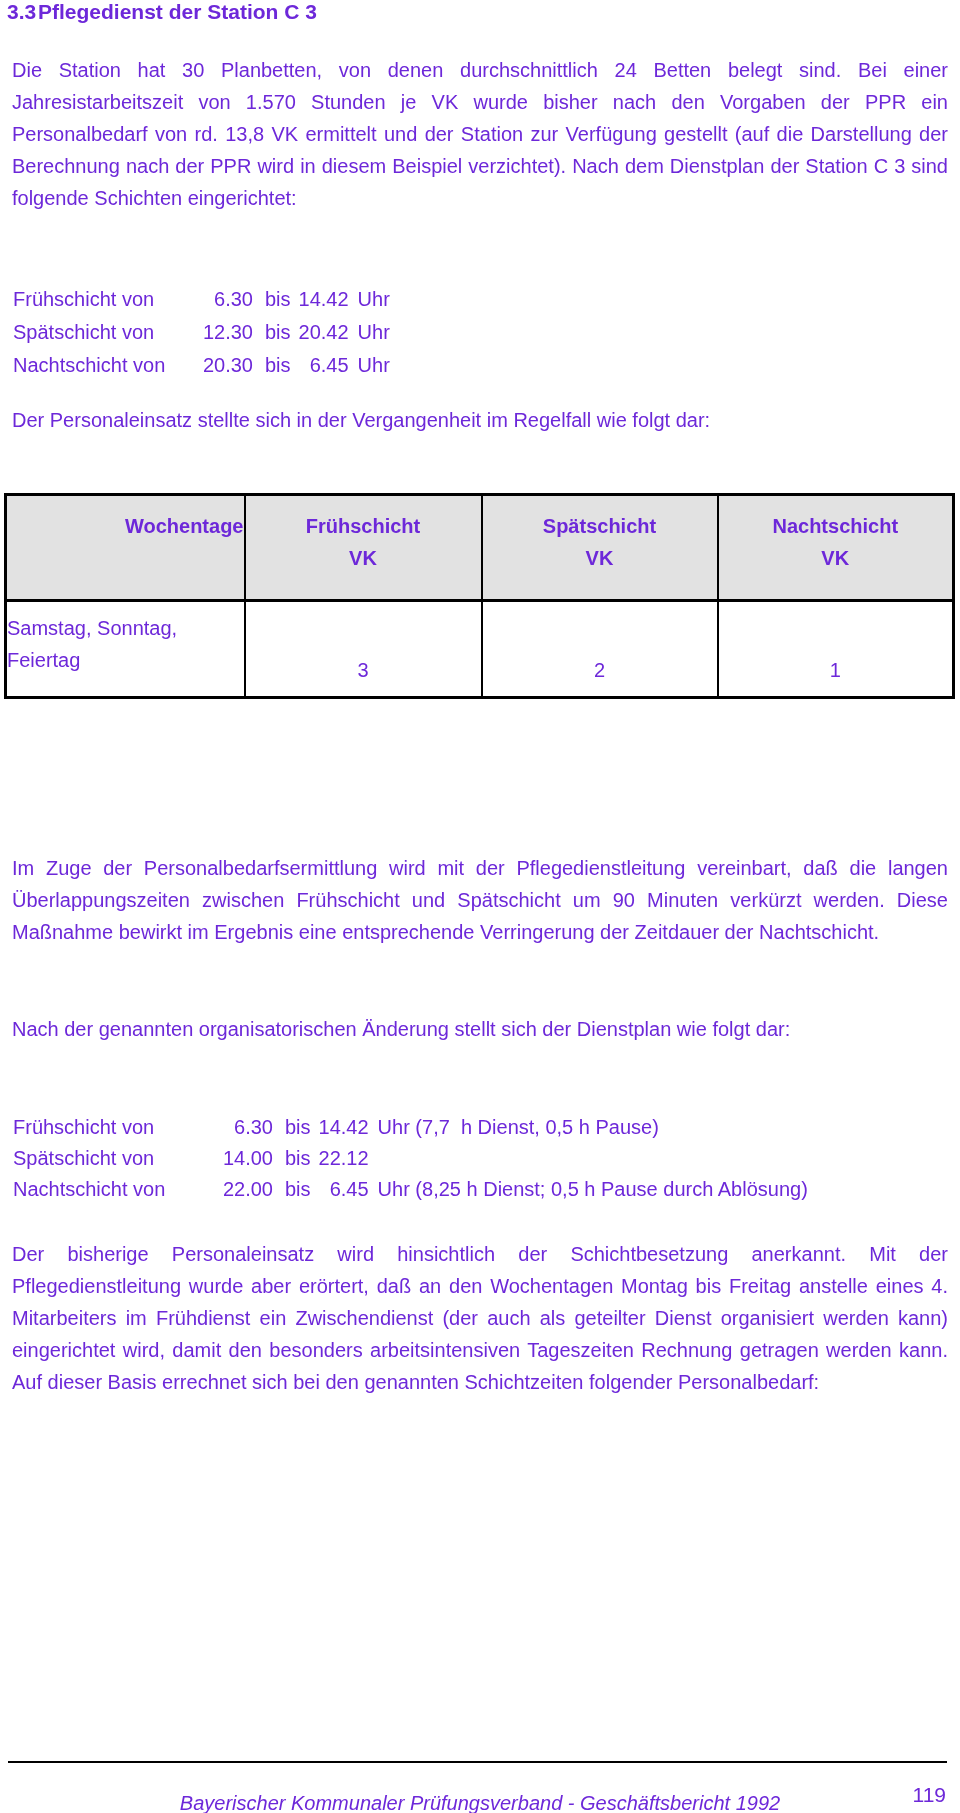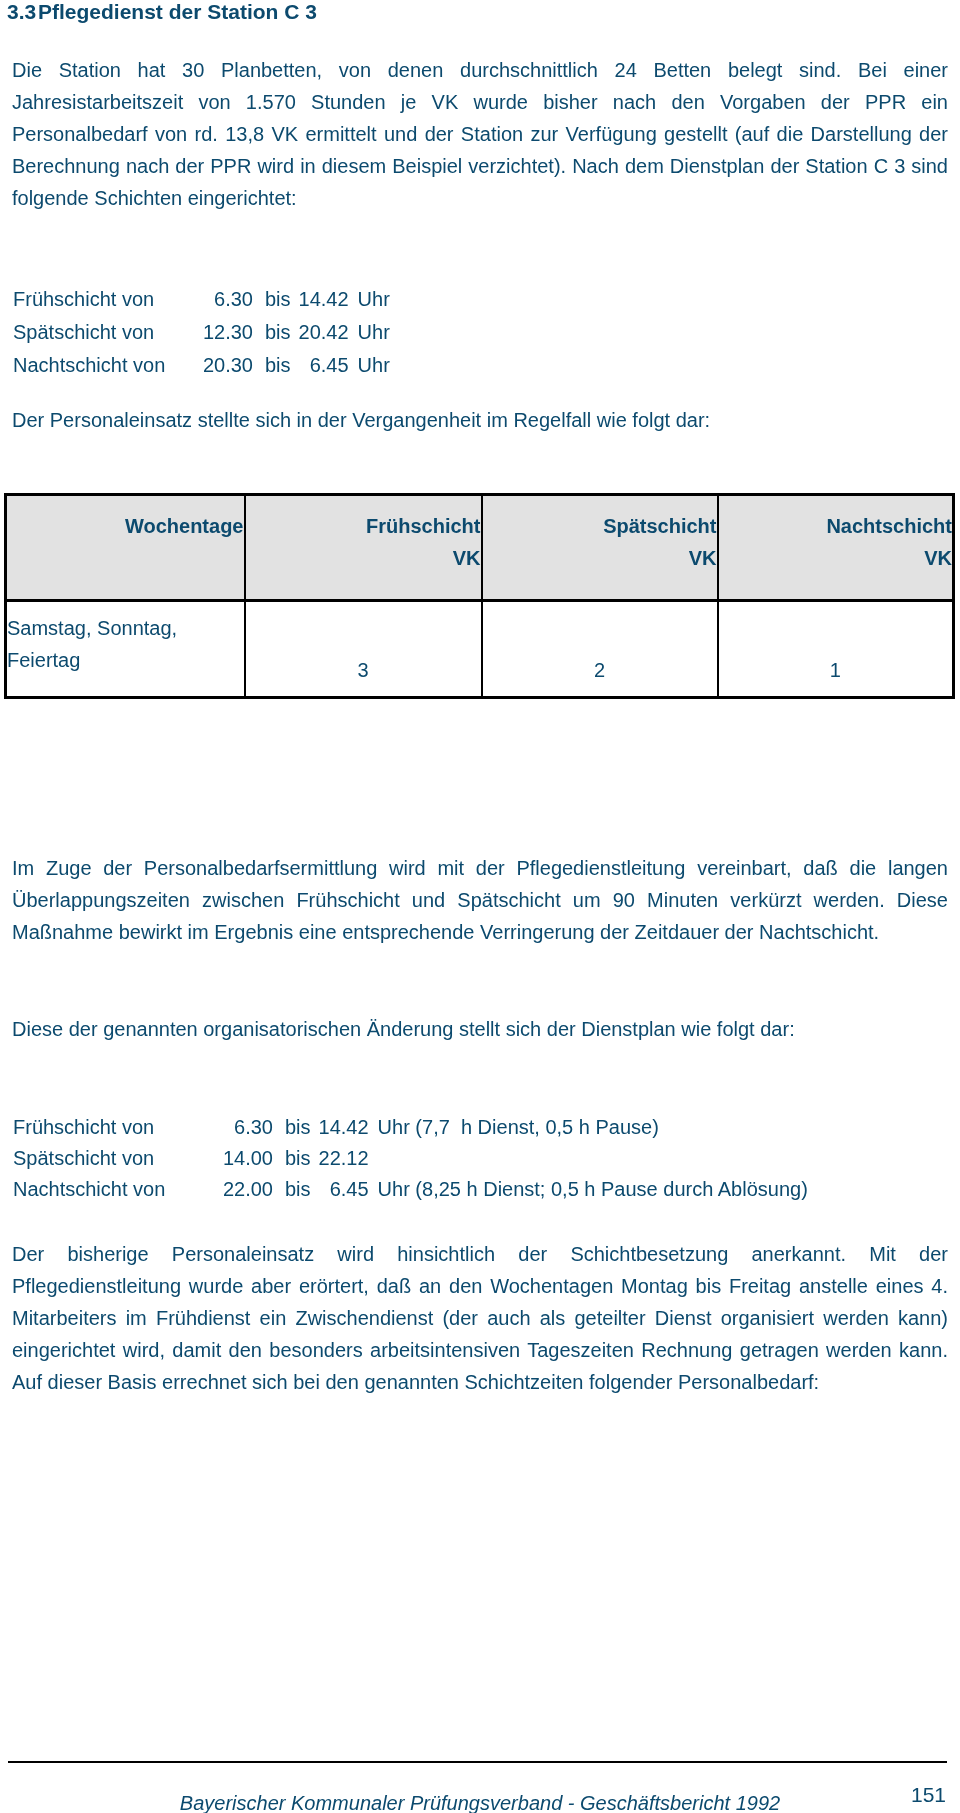--- a/index.html
+++ b/index.html
@@ -1,20 +1,20 @@
 <!DOCTYPE html>
 <html lang="de"><head>
 <meta charset="utf-8">
 <style>
   html,body{margin:0;padding:0;background:#ffffff;}
   .page{
     position:relative;
     width:960px;height:1813px;
     background:#ffffff;
-    color:#0c4a6e;
+    color:#6d28d9;
     font-family:"Liberation Sans","DejaVu Sans",sans-serif;
     overflow:hidden;
   }
 
   
   .heading{position:absolute;top:0px;left:7px;margin:0;font-size:21px;font-weight:bold;display:flex;line-height:24px;}
   .heading-number{display:inline-block;width:31px;}
 
   
   .para{position:absolute;left:12px;width:936px;margin:0;font-size:20px;line-height:32px;text-align:justify;}
@@ -49,21 +49,21 @@
   .staffing-table th{
     background:#e2e2e2;
     border-bottom:3px solid #000;
     font-weight:bold;
     vertical-align:top;
     height:89px;
     padding-top:14px;
   }
   .staffing-table th,.staffing-table td{line-height:32px;}
   .th-left{text-align:right;padding-left:16px;}
-  .th-center{text-align:right;margin-left:8px;}
+  .th-center{text-align:center;margin-left:8px;}
   .row-weekdays td{height:53px;}
   .cell-label{text-align:left;padding-left:16px;}
   .cell-value{text-align:center;}
   .row-weekend td{height:84px;}
   .row-weekend .cell-label{vertical-align:top;padding-top:10px;}
   .row-weekend .cell-value{vertical-align:bottom;padding-bottom:10px;}
 
   
   .footer-rule{position:absolute;top:1761px;left:8px;width:939px;height:2px;background:#000;}
   .footer-text{position:absolute;top:1792px;left:12px;width:936px;text-align:center;font-style:italic;font-size:20px;line-height:22px;}
@@ -138,21 +138,21 @@
       <td class="cell-value">3</td>
       <td class="cell-value">2</td>
       <td class="cell-value">1</td>
     </tr>
   </tbody>
     </table>
 
 
   <p class="para" id="para-agreement">Im Zuge der Personalbedarfsermittlung wird mit der Pflegedienstleitung vereinbart, daß die langen Überlappungszeiten zwischen Frühschicht und Spätschicht um 90 Minuten verkürzt werden. Diese Maßnahme bewirkt im Ergebnis eine entsprechende Verringerung der Zeitdauer der Nachtschicht.</p>
 
-  <p class="para" id="para-change">Diese der genannten organisatorischen Änderung stellt sich der Dienstplan wie folgt dar:</p>
+  <p class="para" id="para-change">Nach der genannten organisatorischen Änderung stellt sich der Dienstplan wie folgt dar:</p>
 
   <div class="shift-plan" id="plan-new">
     <div class="shift-row">
       <span class="shift-label">Frühschicht von</span>
       <span class="shift-start">6.30</span>
       <span class="shift-bis">bis</span>
       <span class="shift-end">14.42</span>
       <span class="shift-suffix">Uhr (7,7  h Dienst, 0,5 h Pause)</span>
     </div>
     <div class="shift-row">
@@ -167,15 +167,15 @@
       <span class="shift-bis">bis</span>
       <span class="shift-end">6.45</span>
       <span class="shift-suffix">Uhr (8,25 h Dienst; 0,5 h Pause durch Ablösung)</span>
     </div>
   </div>
 
   <p class="para" id="para-conclusion">Der bisherige Personaleinsatz wird hinsichtlich der Schichtbesetzung anerkannt. Mit der Pflegedienstleitung wurde aber erörtert, daß an den Wochentagen Montag bis Freitag anstelle eines 4. Mitarbeiters im Frühdienst ein Zwischendienst (der auch als geteilter Dienst organisiert werden kann) eingerichtet wird, damit den besonders arbeitsintensiven Tageszeiten Rechnung getragen werden kann. Auf dieser Basis errechnet sich bei den genannten Schichtzeiten folgender Personalbedarf:</p>
 
   <div class="footer-rule"></div>
   <div class="footer-text">Bayerischer Kommunaler Prüfungsverband - Geschäftsbericht 1992</div>
-  <div class="page-number">151</div>
+  <div class="page-number">119</div>
 
 </div>
 
 </body></html>

